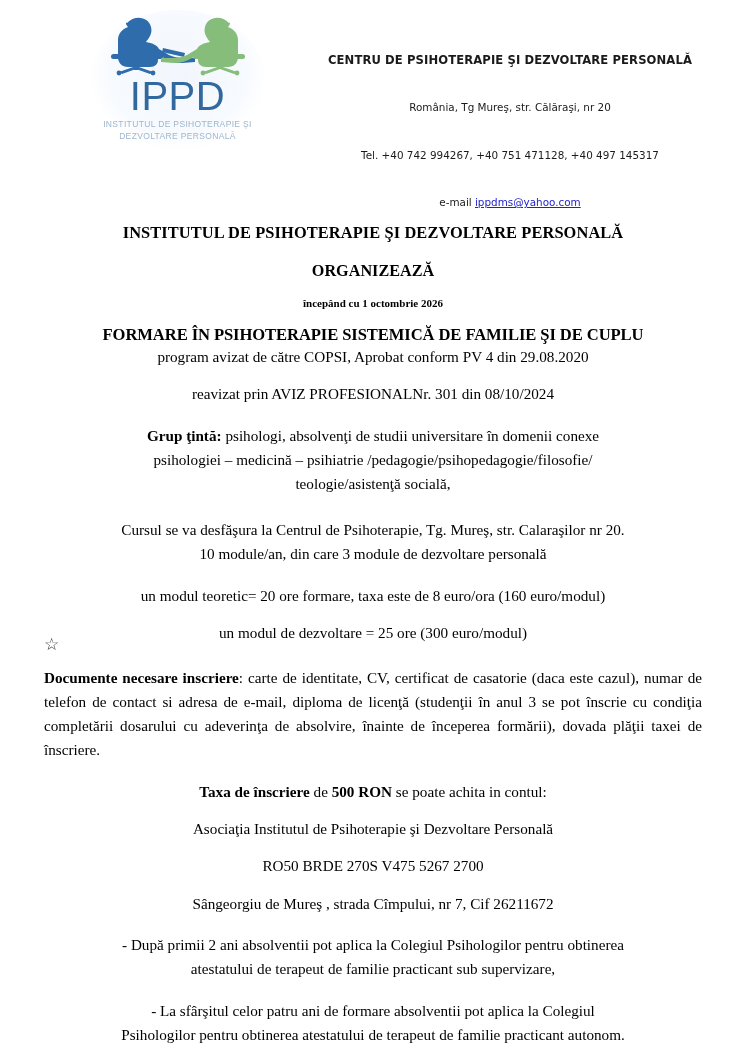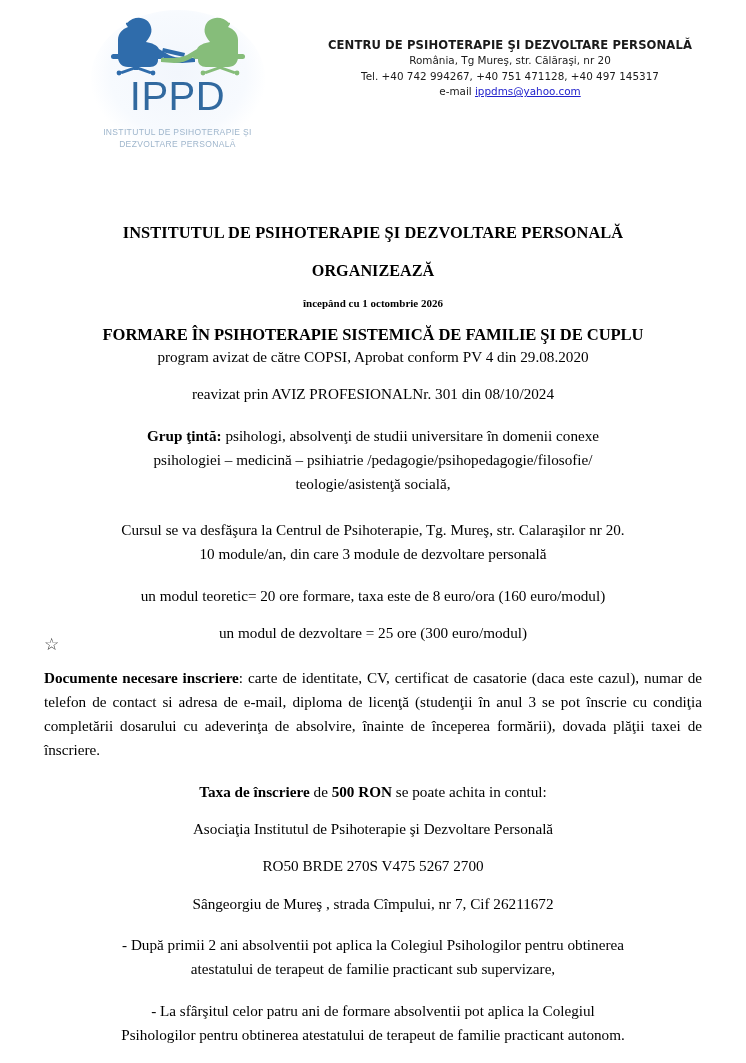--- a/index.html
+++ b/index.html
@@ -59,43 +59,44 @@
     font-weight: 400;
     margin-top: -1px;
   }
   .logo-sub {
     position: relative;
     z-index: 1;
     font-family: "Liberation Sans", "DejaVu Sans", sans-serif;
     font-size: 8.5px;
     line-height: 11.5px;
     letter-spacing: 0.35px;
-    margin-top: 10px;
+    margin-top: 2px;
   }
 
   .contact-block {
     position: absolute;
     left: 300px;
-    top: 37px;
+    top: 52px;
     width: 420px;
     text-align: center;
     font-family: "DejaVu Sans", "Liberation Sans", sans-serif;
     color: #1a1a1a;
   }
   .contact-title {
     font-size: 11.6px;
     font-weight: bold;
     letter-spacing: 0.1px;
     line-height: 16px;
     white-space: nowrap;
   }
   .contact-line {
     font-size: 10.4px;
     line-height: 15.5px;
     white-space: nowrap;
+    margin-top: 32px;
   }
   .contact-line .mail-link {
     color: #2222cc;
     text-decoration: underline;
   }
 
   
   .doc {
     position: relative;
     padding: 0 44px;

